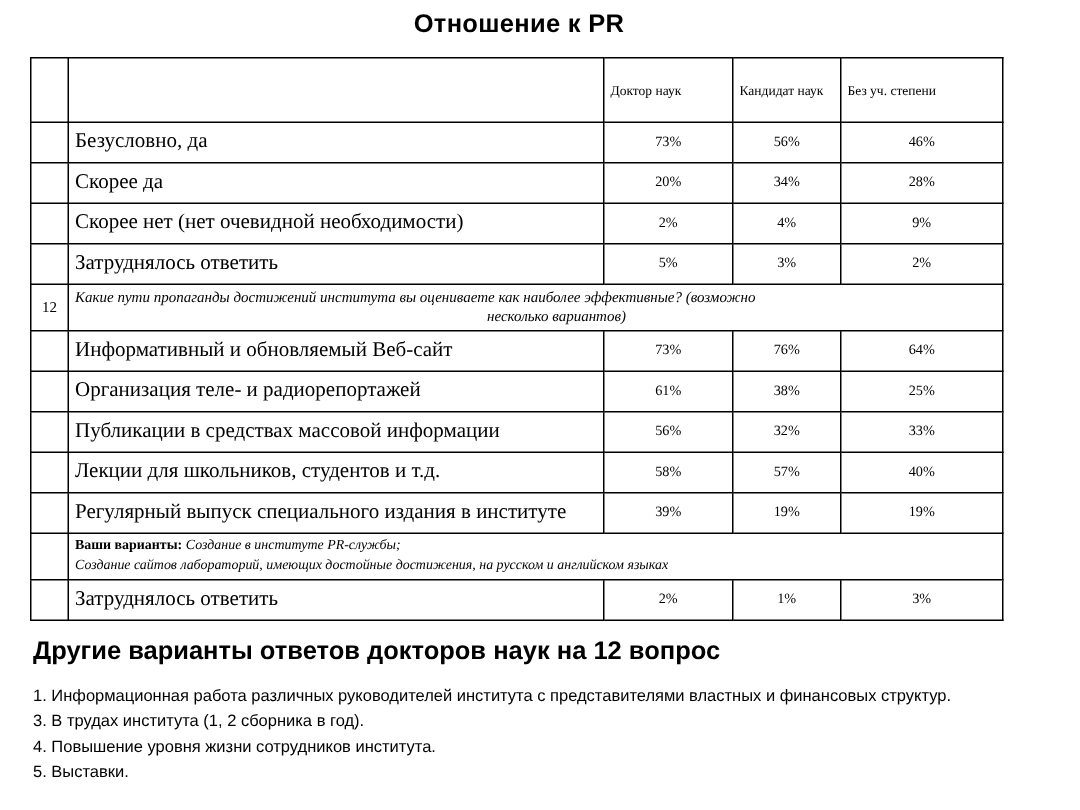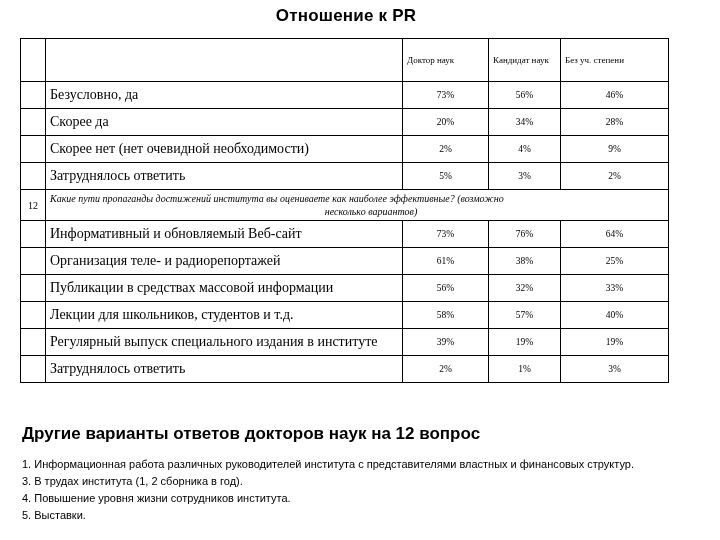--- a/index.html
+++ b/index.html
@@ -196,20 +196,28 @@
       <td class="val">40%</td>
     </tr>
     <tr>
       <td></td>
       <td class="answer">Регулярный выпуск специального издания в институте</td>
       <td class="val">39%</td>
       <td class="val">19%</td>
       <td class="val">19%</td>
     </tr>
 
+    <tr>
+      <td></td>
+      <td class="variants" colspan="4">
+        <b>Ваши варианты:</b>
+        <i>Создание в институте  PR-службы;</i>
+        <span class="line2">Создание сайтов лабораторий, имеющих достойные достижения, на русском и английском языках</span>
+      </td>
+    </tr>
 
     <tr>
       <td></td>
       <td class="answer">Затруднялось ответить</td>
       <td class="val">2%</td>
       <td class="val">1%</td>
       <td class="val">3%</td>
     </tr>
   </tbody>
 </table>

